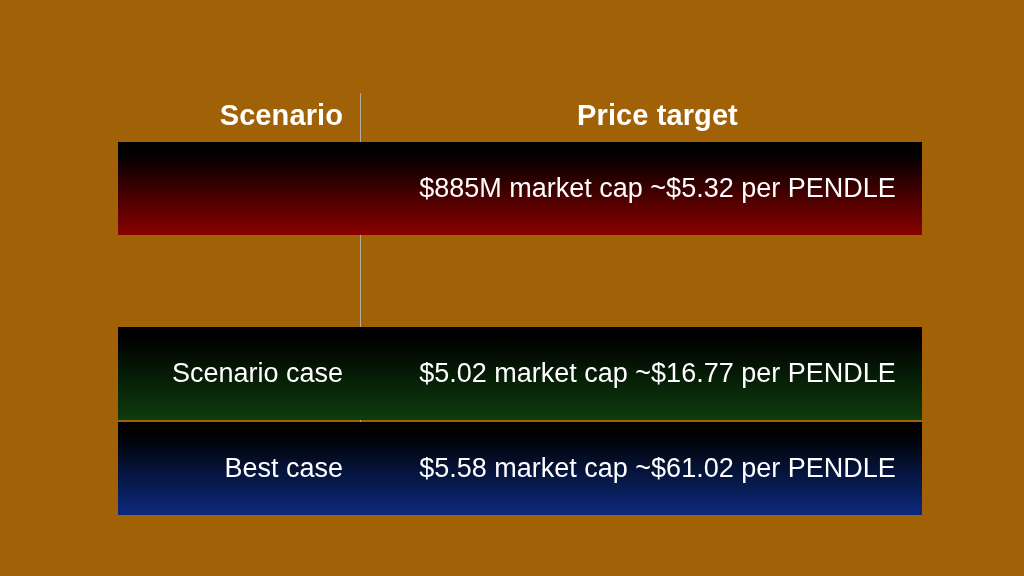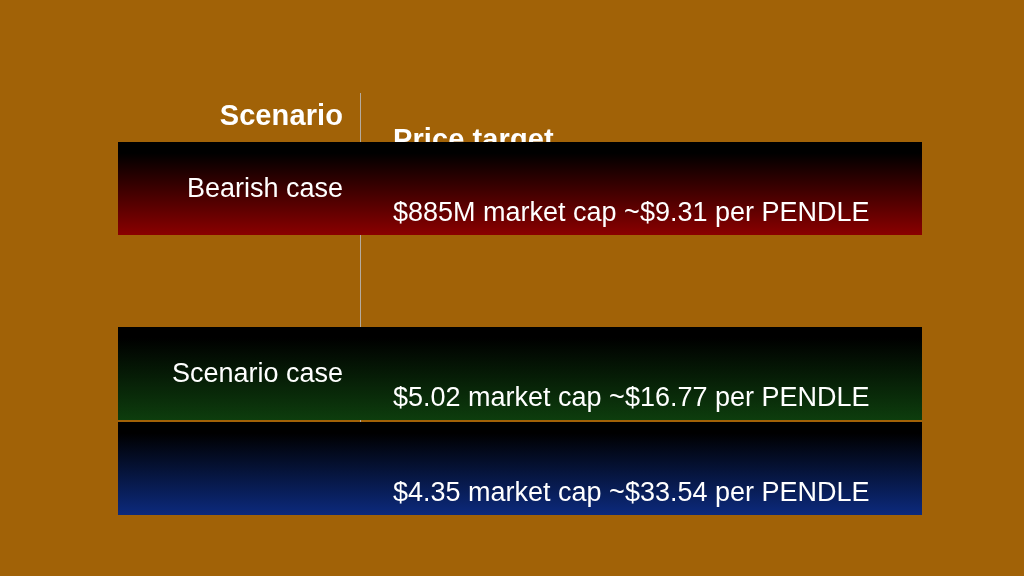--- a/index.html
+++ b/index.html
@@ -54,23 +54,22 @@
     position: absolute;
     left: 0;
     width: 225px;          
     text-align: right;
     color: #ffffff;
   }
   .cell-price {
     position: absolute;
     left: 275px;           
     width: 529px;
-    text-align: left;
+    text-align: center;
     color: #ffffff;
-    margin-top: 24px;
   }
   .header-row .cell-scenario,
   .header-row .cell-price {
     top: 21px;
     font-size: 29px;
     font-weight: bold;
     letter-spacing: .1px;
   }
 
   
@@ -118,35 +117,35 @@
     <div class="divider" style="background: rgb(185, 185, 185);"></div>
 
     <div class="header-row">
       <div class="cell-scenario">Scenario</div>
       <div class="cell-price">Price target</div>
     </div>
 
     <div class="row row-0">
       <div class="band" style="background: linear-gradient(rgb(0, 0, 0) 0%, rgb(0, 0, 0) 12%, rgb(138, 0, 0) 100%);"></div>
       <div class="row-text">
-        <div class="cell-scenario">Bearish case</div>
-        <div class="cell-price">$885M market cap ~$9.31 per PENDLE</div>
+        <div class="cell-price">$885M market cap ~$5.32 per PENDLE</div>
       </div>
     </div>
 
 
     <div class="row row-2">
       <div class="band" style="background: linear-gradient(rgb(0, 0, 0) 0%, rgb(0, 0, 0) 12%, rgb(13, 61, 13) 100%);"></div>
       <div class="row-text">
         <div class="cell-scenario">Scenario case</div>
         <div class="cell-price">$5.02 market cap ~$16.77 per PENDLE</div>
       </div>
     </div>
 
     <div class="row row-3">
       <div class="band" style="background: linear-gradient(rgb(0, 0, 0) 0%, rgb(0, 0, 0) 12%, rgb(12, 42, 125) 100%);"></div>
       <div class="row-text">
-        <div class="cell-price">$4.35 market cap ~$33.54 per PENDLE</div>
+        <div class="cell-scenario">Best case</div>
+        <div class="cell-price">$5.58 market cap ~$61.02 per PENDLE</div>
       </div>
     </div>
 
   </div>
 </div>
 
 </body></html>

